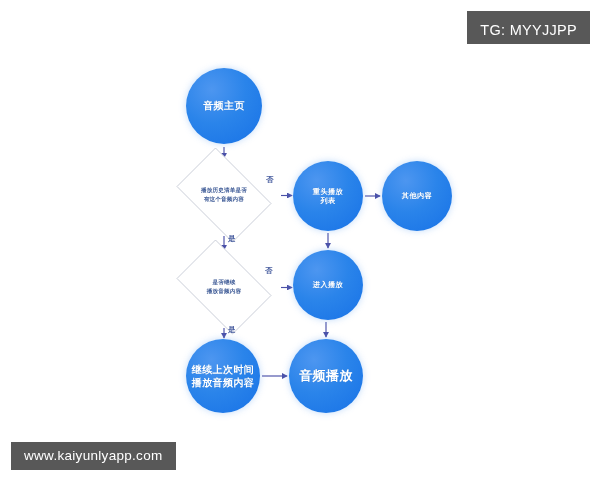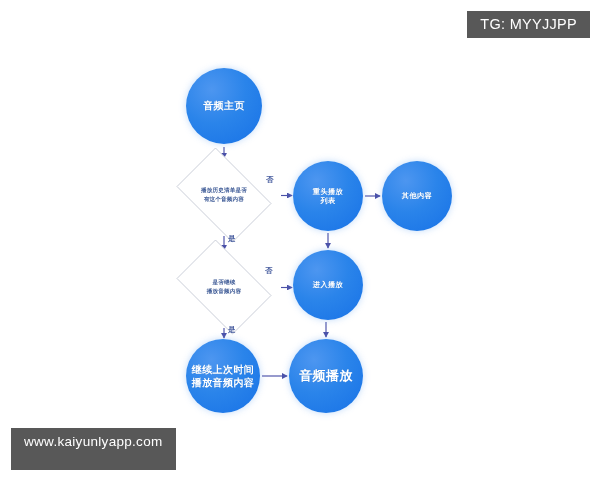--- a/index.html
+++ b/index.html
@@ -31,27 +31,27 @@
     font-family: "Liberation Sans", sans-serif;
     letter-spacing: 0.3px;
     white-space: nowrap;
     display: flex;
     align-items: center;
     justify-content: center;
   }
   #tg-badge {
     right: 10px;
     top: 11px;
-    padding: 5px 13px 6px 13px;
+    padding: 11px 13px 6px 13px;
     font-size: 14.5px;
   }
   #site-watermark {
     left: 11px;
     bottom: 10px;
-    padding: 6px 13px 21px 13px;
+    padding: 6px 13px 7px 13px;
     font-size: 13.5px;
   }
 
   
   #graph {
     position: absolute;
     left: 0; top: 0;
     width: 600px;
     height: 480px;
   }

